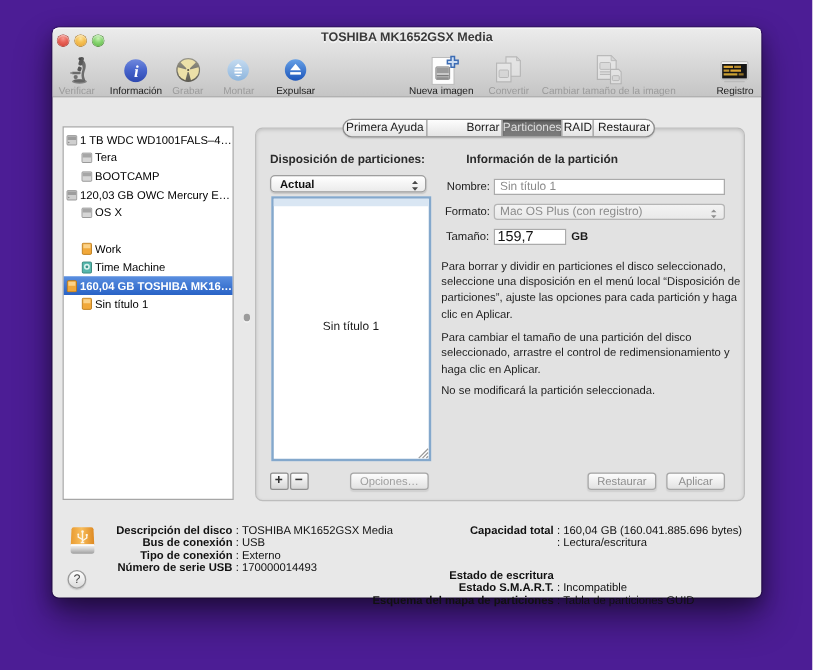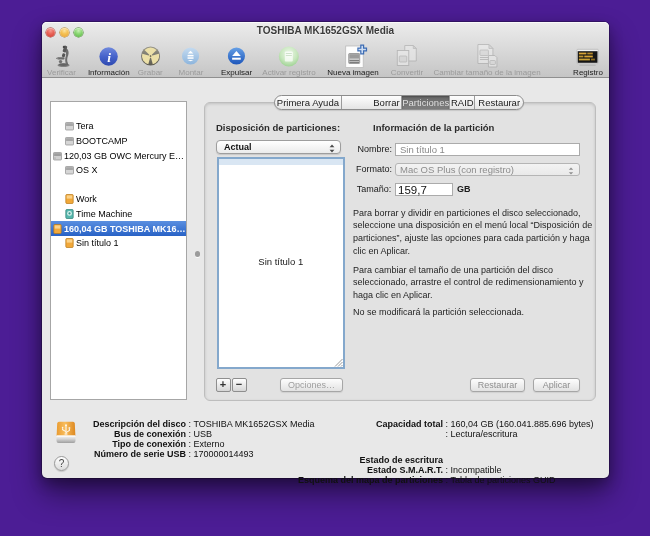--- a/index.html
+++ b/index.html
@@ -166,38 +166,20 @@
                 <stop offset="1" stop-color="#1c55ba"></stop>
               </linearGradient>
             </defs>
       <circle cx="9" cy="9" r="8.6" fill="url(#ge)"></circle>
       <path d="M9 3.9 L13.3 9.1 L4.7 9.1 Z" fill="#fff"></path>
       <rect x="4.7" y="10.7" width="8.6" height="2" fill="#fff"></rect>
     </svg>
         </div>
     <div class="lb">Expulsar</div>
   </div>
-  <div class="titem dis" style="left:247px;">
-    <div class="ic">
-          <svg width="21" height="21" viewBox="0 0 21 21">
-      <defs>
-              <radialGradient id="gar" cx=".5" cy=".35" r=".75">
-        <stop offset="0" stop-color="#eef7ea"></stop>
-                <stop offset=".55" stop-color="#c6e6bc"></stop>
-                <stop offset="1" stop-color="#90cb85"></stop>
-              </radialGradient>
-            </defs>
-      <circle cx="10.5" cy="10.5" r="10" fill="url(#gar)"></circle>
-      <rect x="6.5" y="5.5" width="8" height="10" rx="1" fill="#ffffff" opacity=".7"></rect>
-      <rect x="7.5" y="7" width="6" height="1" fill="#cfe3cb"></rect>
-      <rect x="7.5" y="9" width="6" height="1" fill="#cfe3cb"></rect>
-    </svg>
-        </div>
-    <div class="lb">Activar registro</div>
-  </div>
   <div class="titem" style="left:311px;">
     <div class="ic">
           <svg width="30" height="25" viewBox="0 0 30 25">
       <rect x="7.5" y="2" width="17.5" height="21.5" fill="#fdfdfd" stroke="#bbbbbb" stroke-width="0.8"></rect>
       <rect x="10.5" y="9.5" width="11" height="10" rx="0.8" fill="#c9c9c9" stroke="#7e7e7e" stroke-width="0.7"></rect>
       <rect x="11.2" y="10.2" width="9.6" height="4.2" fill="#9b9b9b"></rect>
       <rect x="11.2" y="16" width="9.6" height="1.1" fill="#7d7d7d"></rect>
       <rect x="11.2" y="17.9" width="9.6" height="1.1" fill="#7d7d7d"></rect>
       <path d="M22.6 1.2 L25.4 1.2 L25.4 4.1 L28.3 4.1 L28.3 6.9 L25.4 6.9 L25.4 9.8 L22.6 9.8 L22.6 6.9 L19.7 6.9 L19.7 4.1 L22.6 4.1 Z" fill="#cdddf2" stroke="#3c6cb4" stroke-width="1.2"></path>
     </svg>
@@ -244,20 +226,25 @@
             <rect x="8.2" y="9.6" width="8.5" height="1.8" fill="#d9a434"></rect>
       <rect x="2.8" y="12.6" width="11" height="1.8" fill="#caa032"></rect>
             <rect x="14.8" y="12.6" width="4" height="1.8" fill="#8f6f24"></rect>
       <rect x="3.2" y="18.6" width="16.5" height="1.4" rx="0.7" fill="#bababa"></rect>
     </svg>
         </div>
     <div class="lb">Registro</div>
   </div>
 
   <div class="sidebar">
+    <div class="srow lvl0" style="top:2.5px;"><span class="sic"><svg width="9" height="10" viewBox="0 0 9 10">
+              <rect x="0.5" y="1.5" width="8" height="7.5" rx="0.8" fill="#cfcfcf" stroke="#8e8e8e" stroke-width="0.7"></rect>
+              <rect x="1.1" y="2.2" width="6.8" height="2.8" fill="#9d9d9d"></rect>
+              <circle cx="2" cy="7" r="0.6" fill="#8b8b8b"></circle>
+            </svg></span>1 TB WDC WD1001FALS–4…</div>
     <div class="srow lvl1" style="top:17.1px;"><span class="sic"><svg width="9" height="10" viewBox="0 0 9 10">
               <rect x="0.5" y="1.5" width="8" height="7.5" rx="0.8" fill="#d6d6d6" stroke="#8e8e8e" stroke-width="0.7"></rect>
               <rect x="1.1" y="2.2" width="6.8" height="2.8" fill="#a6a6a6"></rect>
             </svg></span>Tera</div>
     <div class="srow lvl1" style="top:31.7px;"><span class="sic"><svg width="9" height="10" viewBox="0 0 9 10">
               <rect x="0.5" y="1.5" width="8" height="7.5" rx="0.8" fill="#d6d6d6" stroke="#8e8e8e" stroke-width="0.7"></rect>
               <rect x="1.1" y="2.2" width="6.8" height="2.8" fill="#a6a6a6"></rect>
             </svg></span>BOOTCAMP</div>
     <div class="srow lvl0" style="top:46.3px;"><span class="sic"><svg width="9" height="10" viewBox="0 0 9 10">
               <rect x="0.5" y="1.5" width="8" height="7.5" rx="0.8" fill="#cfcfcf" stroke="#8e8e8e" stroke-width="0.7"></rect>

